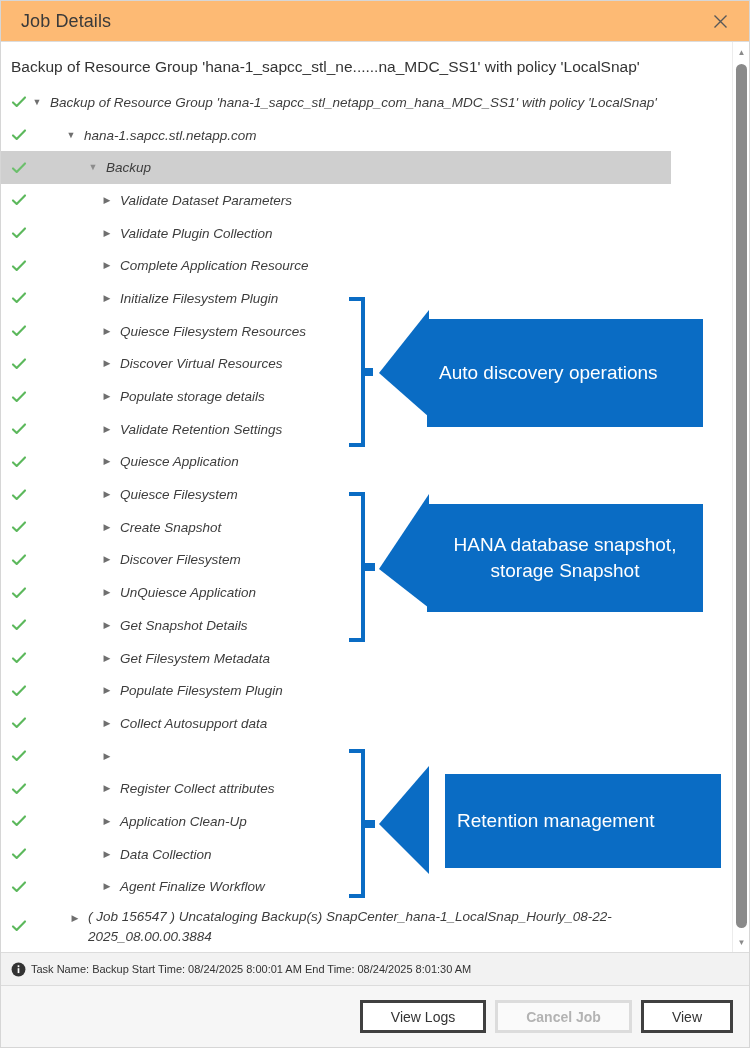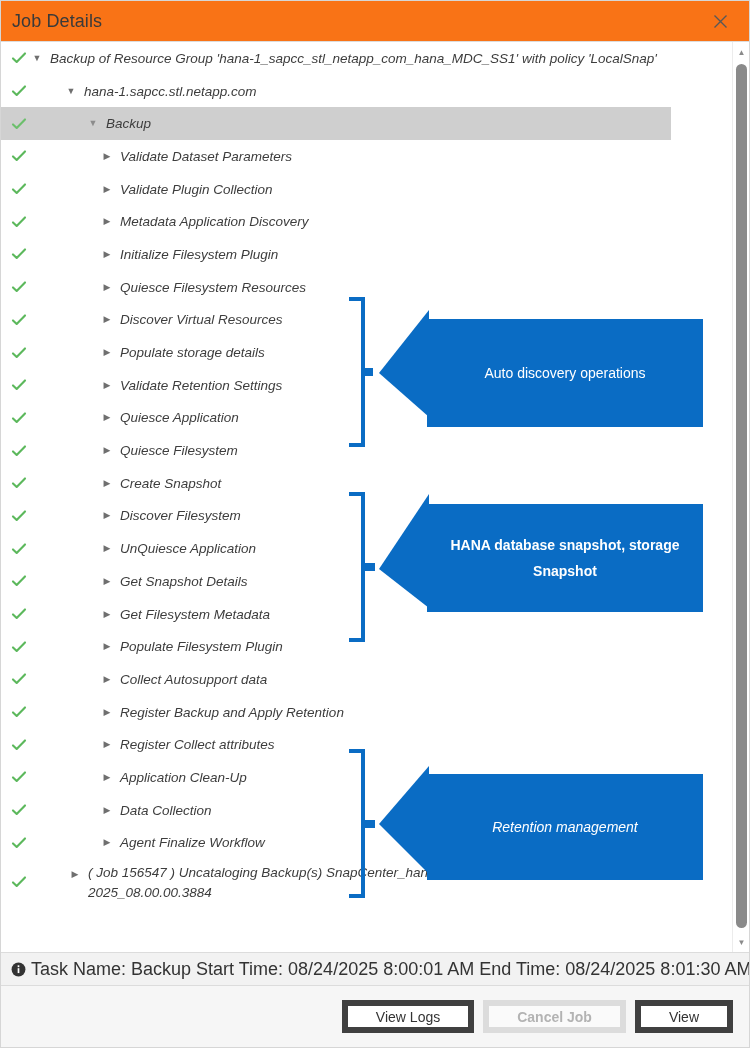--- a/index.html
+++ b/index.html
@@ -16,24 +16,24 @@
     width: 750px; height: 1048px;
     background: #ffffff;
     display: flex; flex-direction: column;
     border: 1px solid #d6d6d6;
     overflow: hidden;
   }
 
   
   .titlebar {
     height: 41px; flex: 0 0 41px;
-    background: #f97316;
+    background: #fdba74;
     border-bottom: 1px solid #dcdcdc;
     display: flex; align-items: center;
-    padding: 0 16px 0 11px;
+    padding: 0 16px 0 20px;
   }
   .titlebar-title {
     font-size: 18px; color: #3a3a3a; font-weight: 400;
     letter-spacing: .1px;
   }
   .titlebar-spacer { flex: 1 1 auto; }
   .close-icon {
     width: 26px; height: 26px;
     display: flex; align-items: center; justify-content: center;
     cursor: pointer; color: #555;
@@ -96,58 +96,58 @@
   .callouts {
     position: absolute; left: 0; top: 0;
     width: 750px; height: 100%;
     pointer-events: none;
   }
   .callouts svg { position: absolute; left: 0; top: 0; }
   .callout-box {
     position: absolute;
     background: #0a6cc4;
     color: #ffffff;
-    display: flex; align-items: center; justify-content: center;
+    display: flex; align-items: center; justify-content: flex-start;
     text-align: center;
-    font-size: 14px;
+    font-size: 19px;
     line-height: 26px;
     pointer-events: auto;
     padding: 6px 12px;
   }
 
   
   .infobar {
     flex: 0 0 34px; height: 34px;
     background: #f2f2f2;
     border-top: 1px solid #dcdcdc;
     border-bottom: 1px solid #dcdcdc;
     display: flex; align-items: center;
     padding: 0 10px;
-    font-size: 18px; color: #333;
+    font-size: 11px; color: #333;
     white-space: nowrap;
   }
   .info-icon {
     width: 15px; height: 15px; margin-right: 5px;
     flex: 0 0 auto;
   }
   .info-icon svg { display:block; }
 
   
   .footer {
     flex: 0 0 61px; height: 61px;
     background: #f6f6f6;
     display: flex; align-items: center; justify-content: flex-end;
     padding: 0 16px;
     gap: 9px;
   }
   .btn {
     min-width: 72px; height: 33px;
     padding: 0 28px;
     background: #ffffff;
-    border: 6px solid #404040;
+    border: 3px solid #404040;
     color: #333; font-size: 14px;
     font-family: "Liberation Sans", sans-serif;
     cursor: pointer;
     display: flex; align-items: center; justify-content: center;
   }
   .btn.disabled {
     color: #b3b3b3;
     border-color: #dcdcdc;
     background: #fafafa;
     cursor: default;
@@ -186,20 +186,21 @@
     <div class="titlebar-spacer"></div>
     <div class="close-icon">
       <svg width="17" height="17" viewBox="0 0 17 17" aria-hidden="true">
         <path d="M2.5 2.5 L14.5 14.5 M14.5 2.5 L2.5 14.5" stroke="#585858" stroke-width="1.4" fill="none"></path>
       </svg>
     </div>
   </div>
 
   <div class="body-area">
 
+    <div class="job-header">Backup of Resource Group 'hana-1_sapcc_stl_ne......na_MDC_SS1' with policy 'LocalSnap'</div>
 
     <div class="tree">
 
       <div class="tree-row">
         <span class="check-icon">
           <svg width="16" height="16" viewBox="0 0 16 16">
               <path d="M2 8.4 L5.7 12 L14 3.4" stroke="#5cb85c" stroke-width="2.1" fill="none" stroke-linecap="round" stroke-linejoin="round"></path>
             </svg>
         </span>
         <span class="twisty">▼</span>
@@ -244,21 +245,21 @@
         <span class="twisty ind3">▶</span>
         <span class="tree-label">Validate Plugin Collection</span>
       </div>
       <div class="tree-row">
         <span class="check-icon">
             <svg width="16" height="16" viewBox="0 0 16 16">
               <path d="M2 8.4 L5.7 12 L14 3.4" stroke="#5cb85c" stroke-width="2.1" fill="none" stroke-linecap="round" stroke-linejoin="round"></path>
             </svg>
           </span>
         <span class="twisty ind3">▶</span>
-        <span class="tree-label">Metadata Application Discovery</span>
+        <span class="tree-label">Complete Application Resource</span>
       </div>
       <div class="tree-row">
         <span class="check-icon">
             <svg width="16" height="16" viewBox="0 0 16 16">
               <path d="M2 8.4 L5.7 12 L14 3.4" stroke="#5cb85c" stroke-width="2.1" fill="none" stroke-linecap="round" stroke-linejoin="round"></path>
             </svg>
           </span>
         <span class="twisty ind3">▶</span>
         <span class="tree-label">Initialize Filesystem Plugin</span>
       </div>
@@ -379,21 +380,20 @@
         <span class="twisty ind3">▶</span>
         <span class="tree-label">Collect Autosupport data</span>
       </div>
       <div class="tree-row">
         <span class="check-icon">
             <svg width="16" height="16" viewBox="0 0 16 16">
               <path d="M2 8.4 L5.7 12 L14 3.4" stroke="#5cb85c" stroke-width="2.1" fill="none" stroke-linecap="round" stroke-linejoin="round"></path>
             </svg>
           </span>
         <span class="twisty ind3">▶</span>
-        <span class="tree-label">Register Backup and Apply Retention</span>
       </div>
       <div class="tree-row">
         <span class="check-icon">
             <svg width="16" height="16" viewBox="0 0 16 16">
               <path d="M2 8.4 L5.7 12 L14 3.4" stroke="#5cb85c" stroke-width="2.1" fill="none" stroke-linecap="round" stroke-linejoin="round"></path>
             </svg>
           </span>
         <span class="twisty ind3">▶</span>
         <span class="tree-label">Register Collect attributes</span>
       </div>
@@ -453,25 +453,25 @@
       <svg width="750" height="1000" aria-hidden="true">
         <polygon points="428,268 428,375 378,331" fill="#0a6cc4"></polygon>
         <polygon points="428,452 428,566 378,527" fill="#0a6cc4"></polygon>
         <polygon points="428,724 428,832 378,782" fill="#0a6cc4"></polygon>
       </svg>
 
       <div class="callout-box" style="left:426px; top:277px; width:276px; height:108px;">
         <span>Auto discovery operations</span>
       </div>
 
-      <div class="callout-box" style="left:426px; top:462px; width:276px; height:108px;font-weight:bold;">
+      <div class="callout-box" style="left:426px; top:462px; width:276px; height:108px;">
         <span>HANA database snapshot, storage Snapshot</span>
       </div>
 
-      <div class="callout-box" style="left:426px; top:732px; width:276px; height:106px;font-style:italic;">
+      <div class="callout-box" style="left:444px; top:732px; width:276px; height:94px;">
         <span>Retention management</span>
       </div>
     </div>
 
     <div class="vscroll">
       <div class="arrow up">▲</div>
       <div class="thumb"></div>
       <div class="arrow down">▼</div>
     </div>
 

